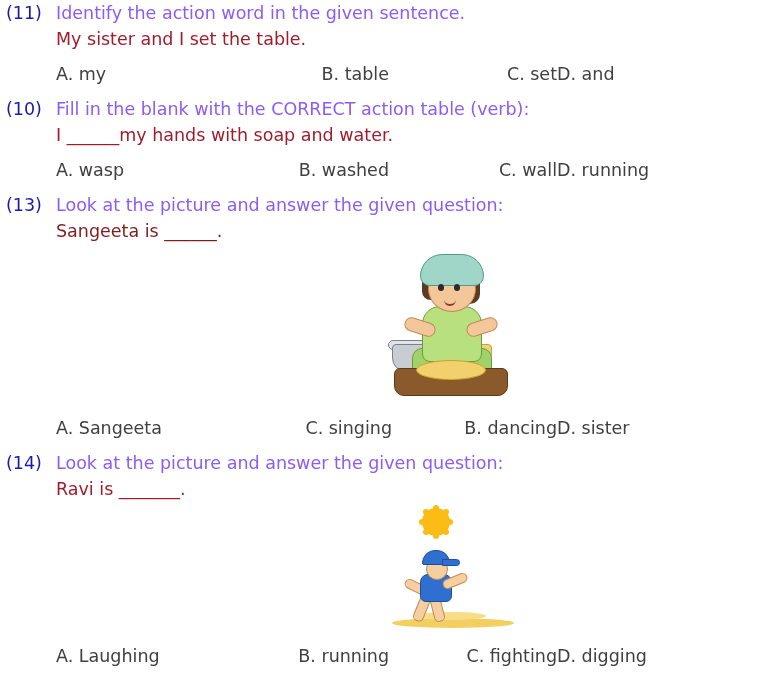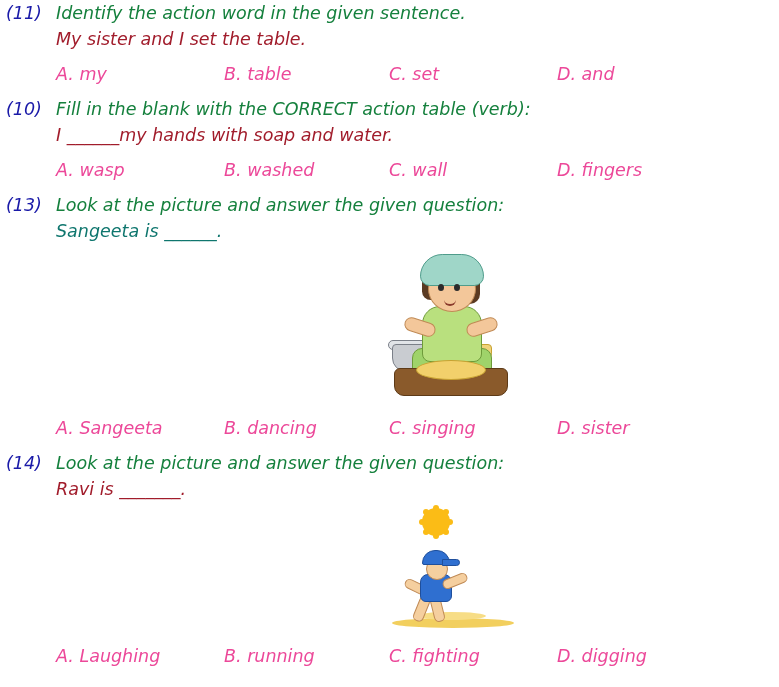--- a/index.html
+++ b/index.html
@@ -13,64 +13,63 @@
     font-family: "DejaVu Sans", sans-serif;
     color: #1a1aa8;
     overflow: hidden;
   }
   .sheet {
     position: relative;
     width: 779px;
     height: 687px;
     padding: 0;
     box-sizing: border-box;
-    font-style: italic;
   }
   .qblock {
     position: relative;
     padding-left: 56px;
     margin: 0 0 0 0;
   }
   .qnum {
     position: absolute;
     left: 6px;
     top: 0;
     font-size: 17.5px;
     color: #1a1aa8;
     line-height: 26px;
     white-space: nowrap;
   }
   .qstem {
     font-size: 17.5px;
-    color: #15803d;
+    color: #8b5cf6;
     line-height: 26px;
     white-space: pre;
   }
   .qsub {
     font-size: 17.5px;
     color: #a11c2b;
     line-height: 26px;
     white-space: pre;
   }
   .qsub.blue {
-    color: #0f766e;
+    color: #7f1d1d;
   }
   .options {
     display: flex;
     margin-top: 9px;
     font-size: 17.5px;
-    color: #ec4899;
+    color: #404040;
     line-height: 26px;
   }
   .opt {
     white-space: pre;
   }
   .opt.o1 { width: 168px; }
-  .opt.o2 { width: 165px; }
-  .opt.o3 { width: 168px; }
+  .opt.o2 { width: 165px; text-align: right; }
+  .opt.o3 { width: 168px; text-align: right; }
   .opt.o4 { width: auto; }
 
   .figure {
     position: relative;
     height: 158px;
     margin-top: 4px;
   }
   .figure.f2 { height: 128px; }
 
   .spacer-sm { height: 9px; }
@@ -331,21 +330,21 @@
   <div class="spacer-sm"></div>
 
   <div class="qblock">
     <div class="qnum">(10)</div>
     <div class="qstem">Fill in the blank with the CORRECT action table (verb):</div>
     <div class="qsub">I ______my hands with soap and water.</div>
     <div class="options">
       <div class="opt o1">A. wasp</div>
       <div class="opt o2">B. washed</div>
       <div class="opt o3">C. wall</div>
-      <div class="opt o4">D. fingers</div>
+      <div class="opt o4">D. running</div>
     </div>
   </div>
 
   <div class="spacer-sm"></div>
 
   <div class="qblock">
     <div class="qnum">(13)</div>
     <div class="qstem">Look at the picture and answer the given question:</div>
     <div class="qsub blue">Sangeeta is ______.</div>
 
@@ -365,22 +364,22 @@
         <div class="c-eye l"></div>
         <div class="c-eye r"></div>
         <div class="c-mouth"></div>
         <div class="c-stove"></div>
         <div class="c-plate"></div>
       </div>
     </div>
 
     <div class="options">
       <div class="opt o1">A. Sangeeta</div>
+      <div class="opt o3">C. singing</div>
       <div class="opt o2">B. dancing</div>
-      <div class="opt o3">C. singing</div>
       <div class="opt o4">D. sister</div>
     </div>
   </div>
 
   <div class="spacer-sm"></div>
 
   <div class="qblock">
     <div class="qnum">(14)</div>
     <div class="qstem">Look at the picture and answer the given question:</div>
     <div class="qsub">Ravi is _______.</div>

